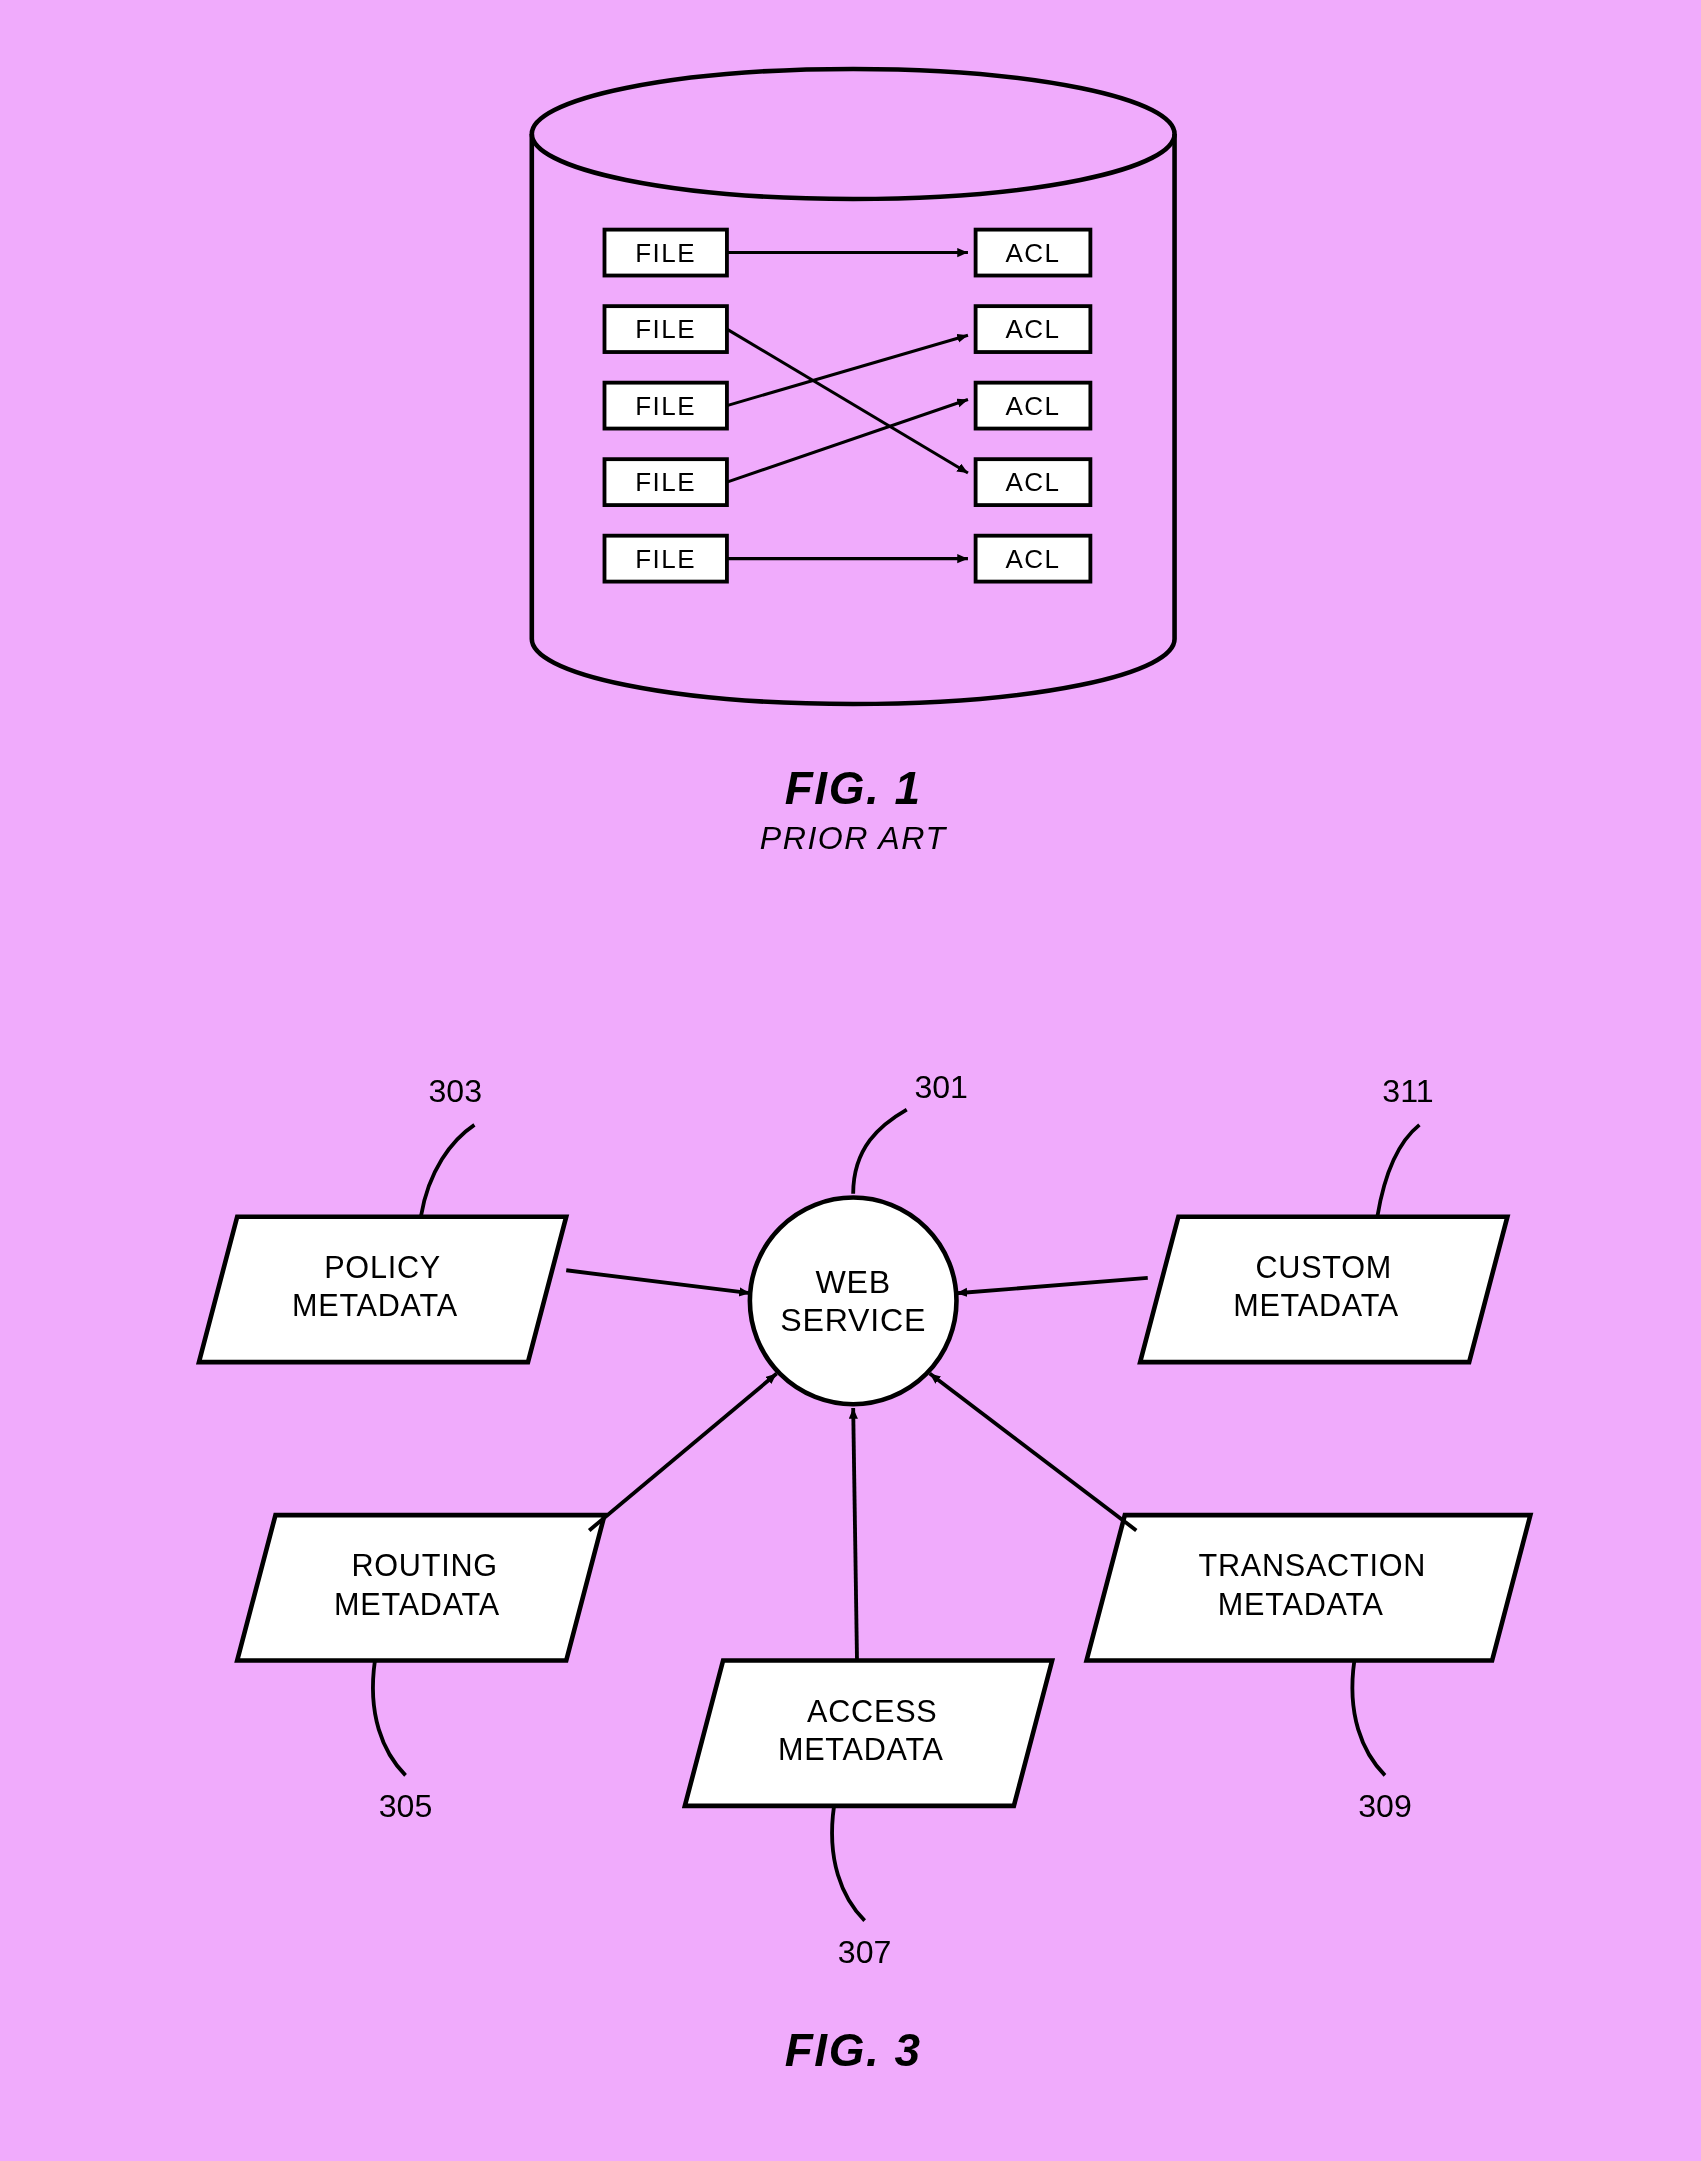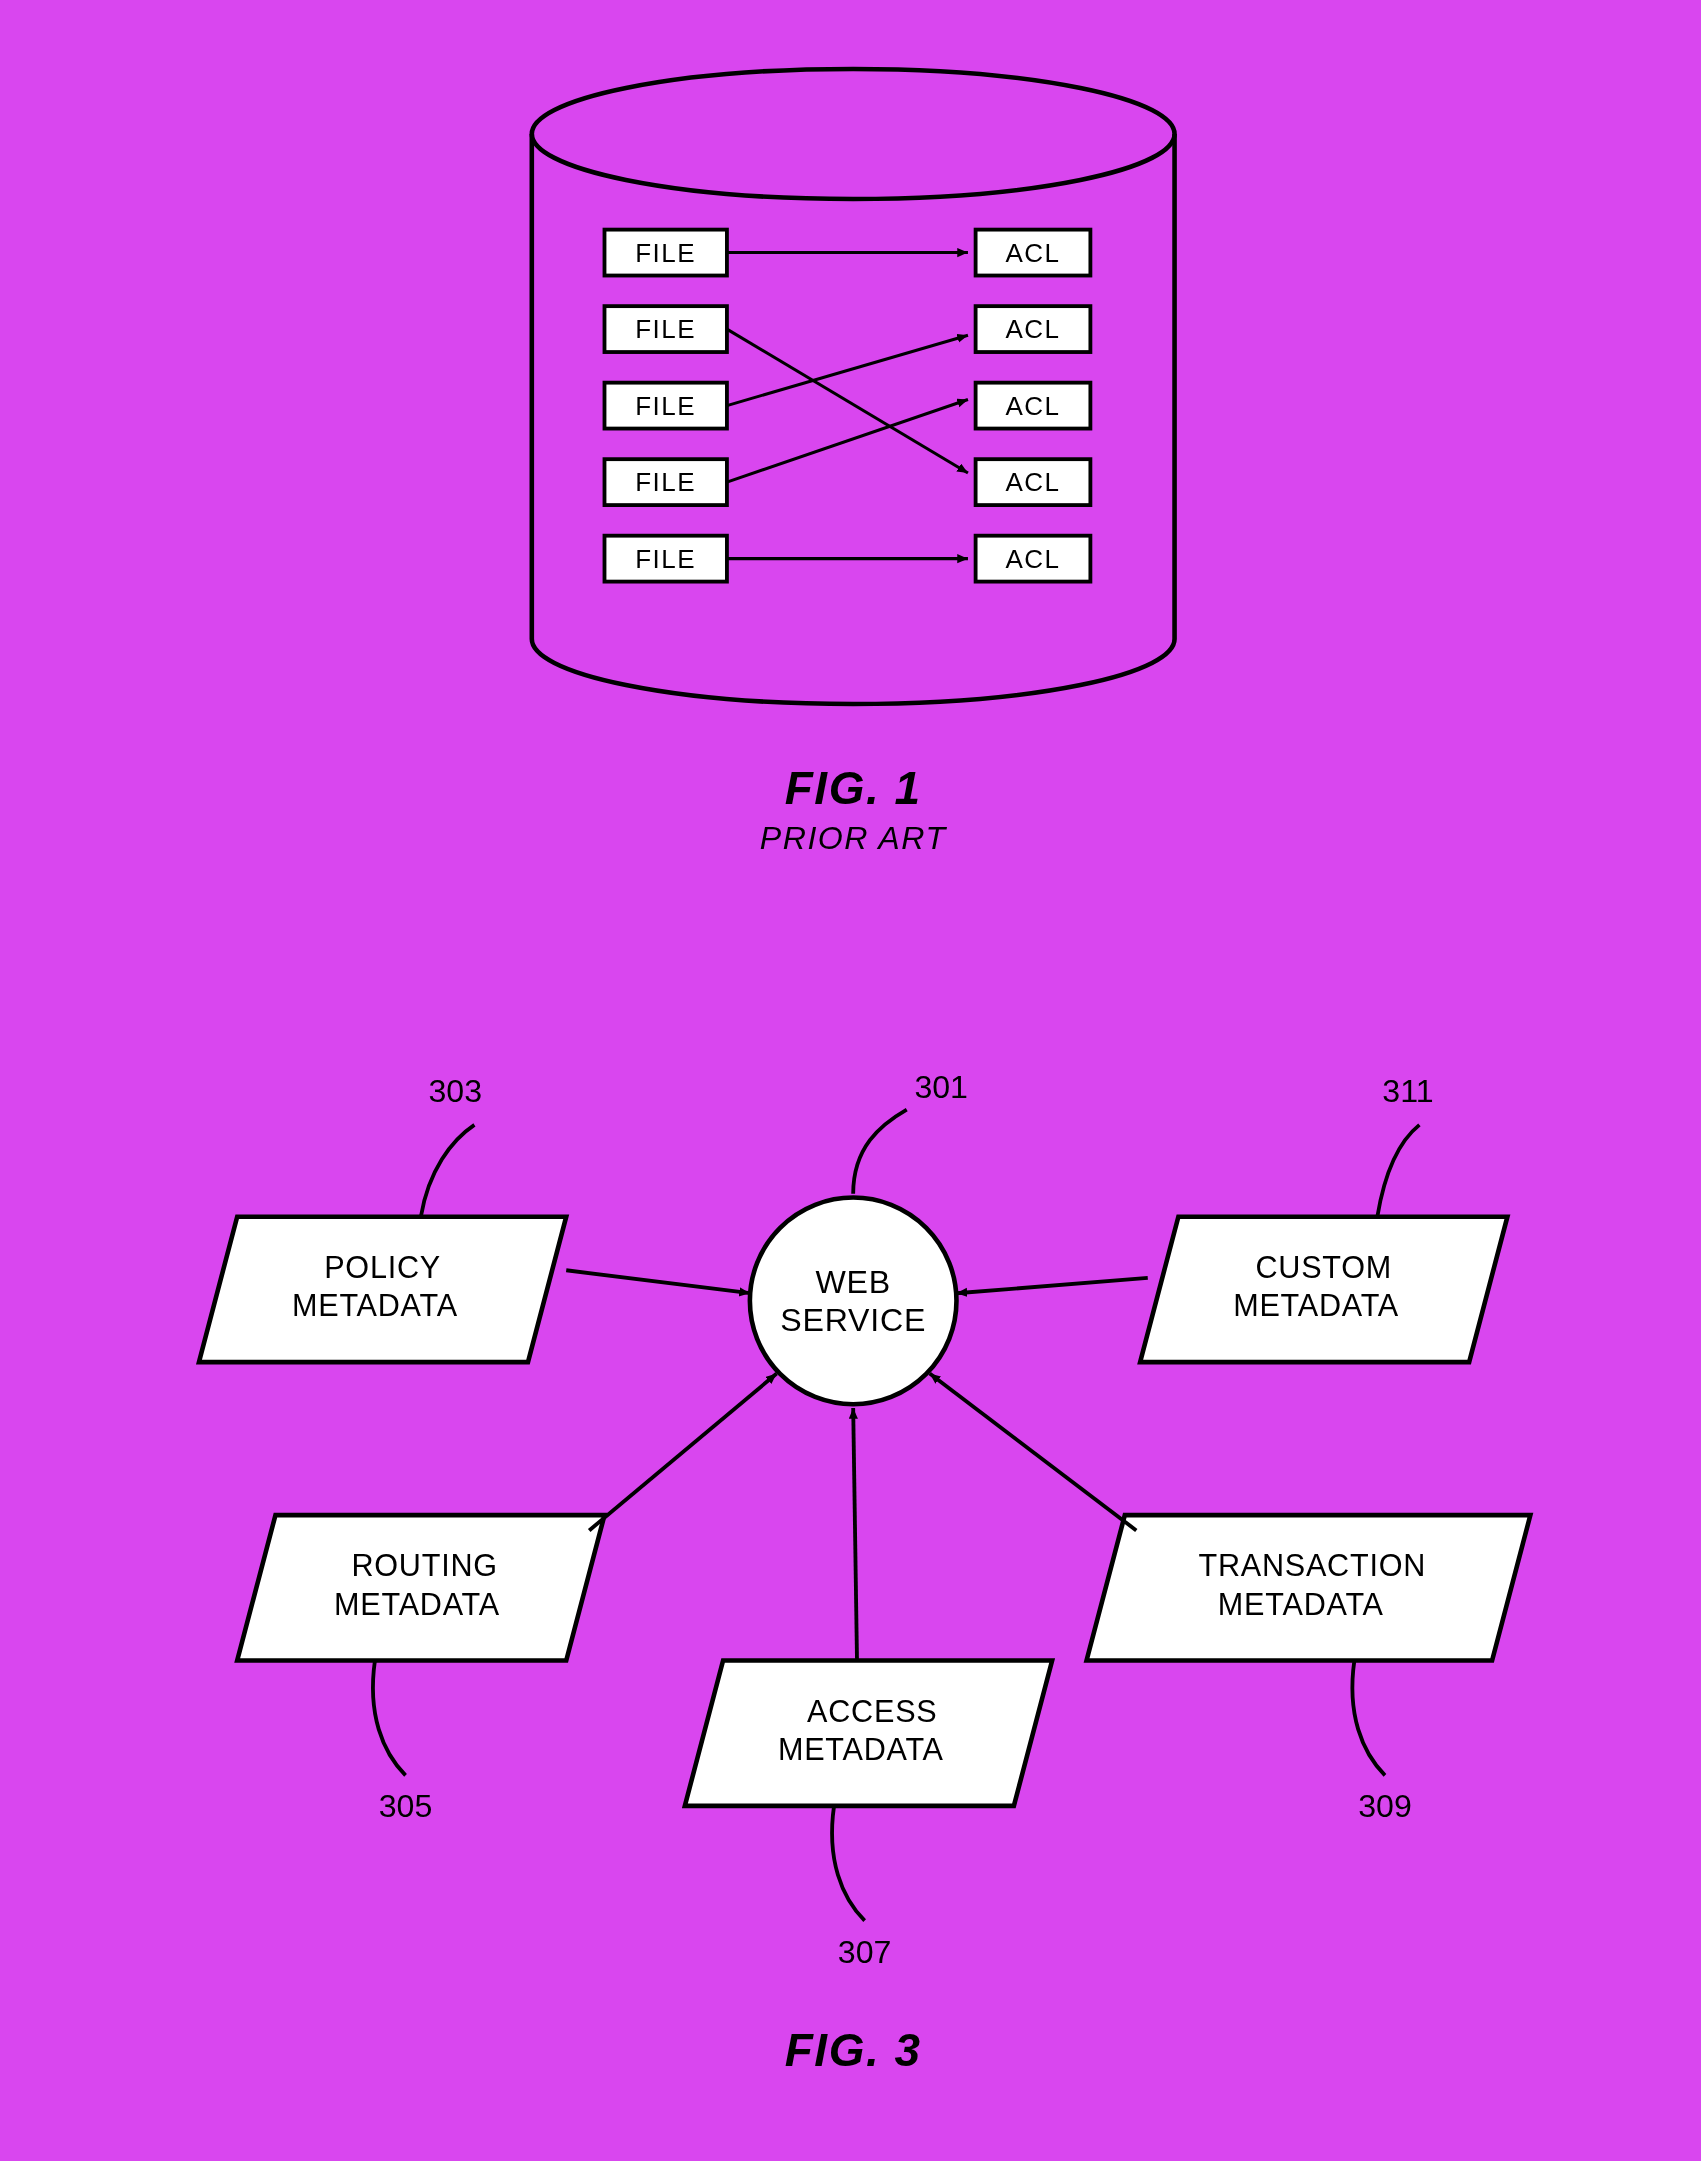--- a/index.html
+++ b/index.html
@@ -5,21 +5,21 @@
   html, body {
     margin: 0;
     padding: 0;
     background: #fff;
     font-family: Helvetica, Arial, sans-serif;
   }
   .page {
     position: relative;
     width: 1701px;
     height: 2161px;
-    background: #d946ef;
+    background: #f0abfc;
   }
   svg { display: block; }
   .box-label {
     font-size: 34px;
     letter-spacing: 2px;
   }
   .fig-title {
     font-size: 60px;
     font-style: italic;
     font-weight: bold;

